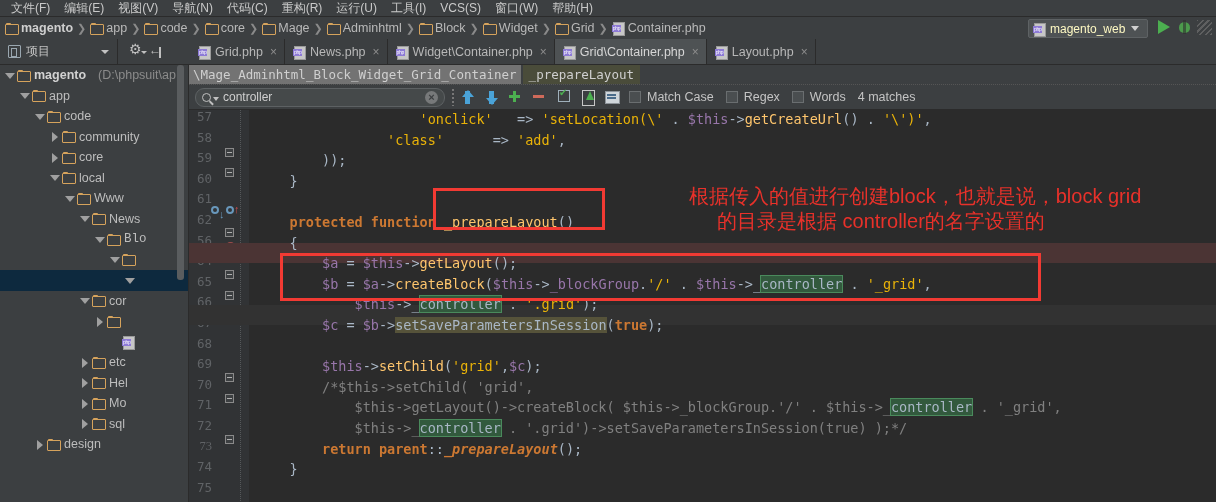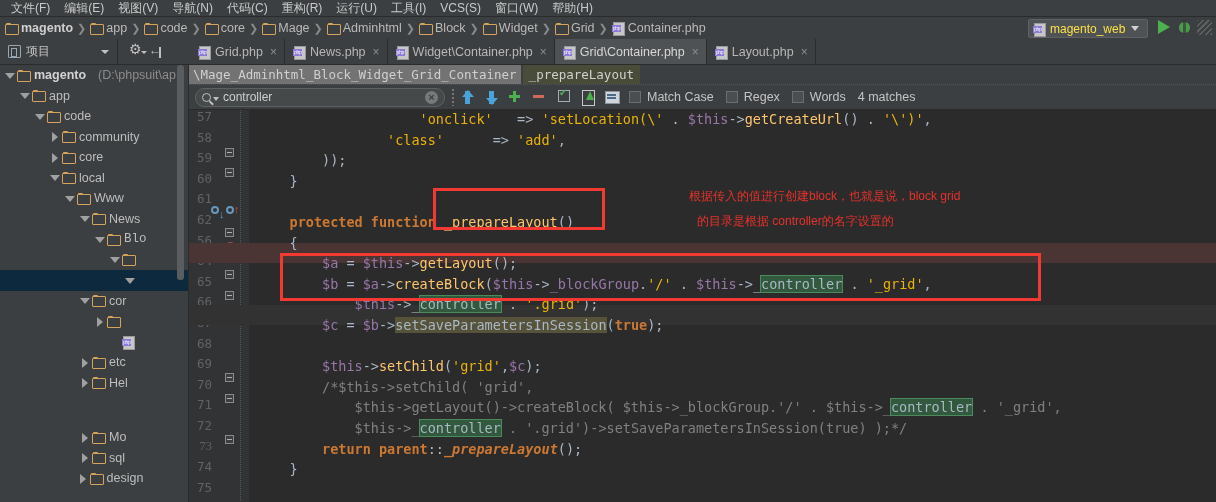--- a/index.html
+++ b/index.html
@@ -72,21 +72,21 @@
     color: #fff; background: #8d7ad6; padding: 0 1px; line-height: 7px;
     letter-spacing: -0.3px;
   }
 
   .run-config {
     position: absolute; right: 68px; top: 2px;
     height: 19px; min-width: 120px;
     background: #4e5254; border: 1px solid #5e6264; border-radius: 2px;
     display: flex; align-items: center; padding: 0 4px; gap: 4px;
   }
-  .run-config .lbl { font-size: 12px; color: #fde047; }
+  .run-config .lbl { font-size: 12px; color: #fef9c3; }
   .caret-dn {
     width: 0; height: 0; border-left: 4px solid transparent;
     border-right: 4px solid transparent; border-top: 5px solid #cfcfcf;
     margin-left: 2px;
   }
   .run-btn {
     position: absolute; right: 46px; top: 3px;
     width: 0; height: 0;
     border-top: 7px solid transparent; border-bottom: 7px solid transparent;
     border-left: 12px solid #4caf50;
@@ -355,21 +355,21 @@
     position: absolute; width: 8px; height: 8px; border-radius: 50%;
     border: 2px solid #6897bb;
   }
   .ov-arrow { position: absolute; font-size: 11px; line-height: 11px; }
 
   
   .redbox {
     position: absolute; border: 3px solid #f23a33; pointer-events: none;
   }
   .annot {
-    position: absolute; color: #e8312a; font-size: 12px; line-height: 25px;
+    position: absolute; color: #e8312a; font-size: 20px; line-height: 25px;
     white-space: nowrap; font-family: "Liberation Sans", sans-serif;
   }
 </style>
 </head>
 <body>
 
 <div id="app">
 
   <div class="menubar" id="menubar">
       <div class="menu-item">文件(F)</div>
@@ -559,31 +559,31 @@
           <div class="tnode" style="padding-left: 79px;">
             <span class="twist closed"></span>
             <span class="folder-ico"></span>
             <span class="tlabel">etc</span>
           </div>
           <div class="tnode" style="padding-left: 79px;">
             <span class="twist closed"></span>
             <span class="folder-ico"></span>
             <span class="tlabel">Hel</span>
           </div>
-          <div class="tnode" style="padding-left: 79px; margin-top: 34px;">
+          <div class="tnode" style="padding-left: 79px;">
             <span class="twist closed"></span>
             <span class="folder-ico"></span>
             <span class="tlabel">Mo</span>
           </div>
           <div class="tnode" style="padding-left: 79px;">
             <span class="twist closed"></span>
             <span class="folder-ico"></span>
             <span class="tlabel">sql</span>
           </div>
-          <div class="tnode" style="padding-left: 34px; justify-content: center;">
+          <div class="tnode" style="padding-left: 34px;">
             <span class="twist closed"></span>
             <span class="folder-ico"></span>
             <span class="tlabel">design</span>
           </div>
         </div>
       <div class="tree-scroll"></div>
     </div>
 
     <div class="editor">
 
@@ -660,17 +660,17 @@
           <div class="fold-mark" style="left:36px;top:284px;"></div>
           <div class="fold-mark" style="left:36px;top:325px;"></div>
         </div>
         <div class="err-line" style="top:133px;"></div>
         <div class="cur-line" style="top:195px;"></div>
         <div class="code-lines" id="codelines"><div class="cl" style="top: -1px;"><span class="plain">                    </span><span class="str">'onclick'</span><span class="punct">   =&gt; </span><span class="str">'setLocation(\'</span><span class="punct"> . </span><span class="var">$this</span><span class="punct">-&gt;</span><span class="fn">getCreateUrl</span><span class="punct">() . </span><span class="str">'\')'</span><span class="punct">,</span></div><div class="cl" style="top: 19.6px;"><span class="plain">                </span><span class="str">'class'</span><span class="punct">      =&gt; </span><span class="str">'add'</span><span class="punct">,</span></div><div class="cl" style="top: 40.2px;"><span class="punct">        ));</span></div><div class="cl" style="top: 60.8px;"><span class="punct">    }</span></div><div class="cl" style="top: 81.4px;"></div><div class="cl" style="top: 102px;"><span class="plain">    </span><span class="kw">protected function </span><span class="fn">_prepareLayout</span><span class="punct">()</span></div><div class="cl" style="top: 122.6px;"><span class="punct">    {</span></div><div class="cl" style="top: 143.2px;"><span class="plain">        </span><span class="var">$a</span><span class="punct"> = </span><span class="var">$this</span><span class="punct">-&gt;</span><span class="fn">getLayout</span><span class="punct">();</span></div><div class="cl" style="top: 163.8px;"><span class="plain">        </span><span class="var">$b</span><span class="punct"> = </span><span class="var">$a</span><span class="punct">-&gt;</span><span class="fn">createBlock</span><span class="punct">(</span><span class="var">$this</span><span class="punct">-&gt;</span><span class="var">_blockGroup</span><span class="punct">.</span><span class="str">'/'</span><span class="punct"> . </span><span class="var">$this</span><span class="punct">-&gt;_</span><span class="hl">controller</span><span class="punct"> . </span><span class="str">'_grid'</span><span class="punct">,</span></div><div class="cl" style="top: 184.4px;"><span class="plain">            </span><span class="var">$this</span><span class="punct">-&gt;_</span><span class="hl">controller</span><span class="punct"> . </span><span class="str">'.grid'</span><span class="punct">);</span></div><div class="cl" style="top: 205px;"><span class="plain">        </span><span class="var">$c</span><span class="punct"> = </span><span class="var">$b</span><span class="punct">-&gt;</span><span class="fhl">setSaveParametersInSession</span><span class="punct">(</span><span class="kw">true</span><span class="punct">);</span></div><div class="cl" style="top: 225.6px;"></div><div class="cl" style="top: 246.2px;"><span class="plain">        </span><span class="var">$this</span><span class="punct">-&gt;</span><span class="fn">setChild</span><span class="punct">(</span><span class="str">'grid'</span><span class="punct">,</span><span class="var">$c</span><span class="punct">);</span></div><div class="cl" style="top: 266.8px;"><span class="cmt">        /*$this-&gt;setChild( 'grid',</span></div><div class="cl" style="top: 287.4px;"><span class="cmt">            $this-&gt;getLayout()-&gt;createBlock( $this-&gt;_blockGroup.'/' . $this-&gt;_</span><span class="hl">controller</span><span class="cmt"> . '_grid',</span></div><div class="cl" style="top: 308px;"><span class="cmt">            $this-&gt;_</span><span class="hl">controller</span><span class="cmt"> . '.grid')-&gt;setSaveParametersInSession(true) );*/</span></div><div class="cl" style="top: 328.6px;"><span class="plain">        </span><span class="kw">return parent</span><span class="punct">::</span><span class="kwi">_prepareLayout</span><span class="punct">();</span></div><div class="cl" style="top: 349.2px;"><span class="punct">    }</span></div><div class="cl" style="top: 369.8px;"></div></div>
 
         <div class="redbox" style="left:244px;top:78px;width:172px;height:42px;"></div>
         <div class="redbox" style="left:91px;top:143px;width:761px;height:48px;"></div>
         <div class="annot" style="left:500px;top:74px;">根据传入的值进行创建block，也就是说，block grid</div>
-        <div class="annot" style="left:508px;top:99px;">的目录是根据 controller的名字设置的</div>
+        <div class="annot" style="left:528px;top:99px;">的目录是根据 controller的名字设置的</div>
       </div>
     </div>
   </div>
 </div>
 
 </body></html>

